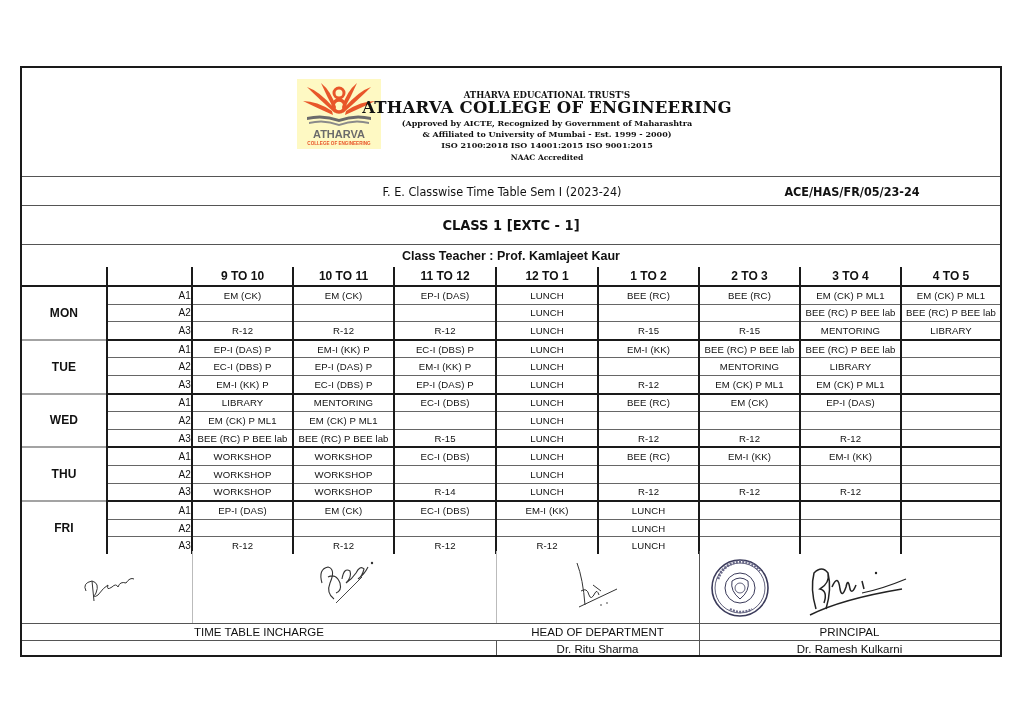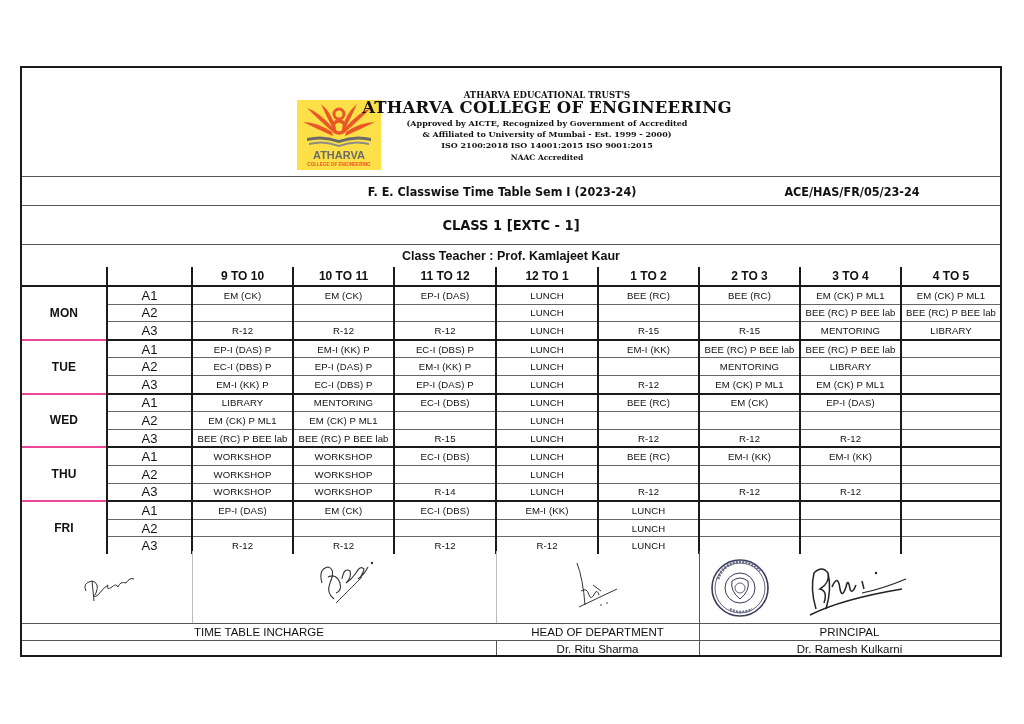--- a/index.html
+++ b/index.html
@@ -9,33 +9,33 @@
   .hline { position:absolute; left:0; right:0; height:0; border-top:1px solid #555; }
   .txt { position:absolute; white-space:nowrap; display:flex; align-items:center; justify-content:center; }
   .c { font-family:"DejaVu Sans Condensed","Liberation Sans Narrow","Liberation Sans", sans-serif; }
   .serif { font-family:"DejaVu Serif","Liberation Serif", serif; }
   table.tt { position:absolute; left:0; top:199px; border-collapse:collapse; table-layout:fixed; width:978px; }
   table.tt td { padding:0; text-align:center; vertical-align:middle; white-space:nowrap; overflow:hidden; }
   .hdr td { height:18px; font-weight:bold; font-size:12px; border-left:2px solid #1a1a1a; border-bottom:2px solid #1a1a1a; }
   .hdr td:first-child { border-left:none; }
   .slot td { height:16.6px; font-size:9.6px; border-left:2px solid #1a1a1a; border-top:1px solid #666; letter-spacing:0.1px; font-family:"Liberation Sans Narrow","Liberation Sans", sans-serif; }
   .slot.first td { border-top:2px solid #1a1a1a; }
-  .slot td.day { font-weight:bold; font-size:12px; border-left:none; border-top:2px solid #ec4899; font-family:"Liberation Sans", sans-serif; }
-  .slot td.batch { font-size:13px; font-family:"Liberation Sans", sans-serif; }
+  .slot td.day { font-weight:bold; font-size:12px; border-left:none; border-top:2px solid #a3a3a3; font-family:"Liberation Sans", sans-serif; }
+  .slot td.batch { font-size:10px; font-family:"Liberation Sans", sans-serif;text-align:right; }
   .vline { position:absolute; width:0; border-left:1px solid #bbb; }
   .vline.dark { border-left:1px solid #555; }
   .sig svg { display:block; }
 </style>
 </head>
 <body>
 
 <div class="sheet">
 
   <div class="abs" style="left:0;top:0;width:978px;height:108px;">
-    <div class="abs" style="left:275px;top:32px;width:84px;height:70px;background:#fde047;">
+    <div class="abs" style="left:275px;top:11px;width:84px;height:70px;background:#fef9c3;">
       <svg width="84" height="70" viewBox="0 0 84 70">
 
         <path d="M38 34 Q22 20 10 8 Q22 12 36 28 Z" fill="#e8562a"></path>
         <path d="M36 36 Q18 28 6 22 Q20 22 35 32 Z" fill="#e8562a"></path>
         <path d="M38 32 Q30 18 24 4 Q34 12 39 28 Z" fill="#e8562a"></path>
 
         <path d="M46 34 Q62 20 74 8 Q62 12 48 28 Z" fill="#e8562a"></path>
         <path d="M48 36 Q66 28 78 22 Q64 22 49 32 Z" fill="#e8562a"></path>
         <path d="M46 32 Q54 18 60 4 Q50 12 45 28 Z" fill="#e8562a"></path>
 
@@ -43,29 +43,29 @@
         <circle cx="42" cy="27" r="6" fill="none" stroke="#e8562a" stroke-width="3.4"></circle>
 
         <path d="M10 38 Q26 34 42 40 Q58 34 74 38 L74 41 Q58 37 42 43 Q26 37 10 41 Z" fill="#6b6b6b"></path>
         <path d="M12 43 Q27 39 42 45 Q57 39 72 43 L72 45 Q57 41 42 47 Q27 41 12 45 Z" fill="#8a8a8a"></path>
         <text x="42" y="59" text-anchor="middle" font-family="Liberation Sans, sans-serif" font-weight="bold" font-size="11" fill="#6b6b6b">ATHARVA</text>
         <text x="42" y="66" text-anchor="middle" font-family="Liberation Sans, sans-serif" font-weight="bold" font-size="4.6" fill="#e8562a">COLLEGE OF ENGINEERING</text>
       </svg>
     </div>
     <div class="txt serif" style="left:360px;top:20px;width:330px;height:14px;font-size:8.5px;font-weight:bold;">ATHARVA EDUCATIONAL TRUST'S</div>
     <div class="txt serif" style="left:360px;top:27px;width:330px;height:24px;font-size:16.5px;font-weight:bold;letter-spacing:0.2px;">ATHARVA COLLEGE OF ENGINEERING</div>
-    <div class="txt serif" style="left:360px;top:49px;width:330px;height:12px;font-size:8px;font-weight:bold;">(Approved by AICTE, Recognized by Government of Accredited</div>
+    <div class="txt serif" style="left:360px;top:49px;width:330px;height:12px;font-size:8px;font-weight:bold;">(Approved by AICTE, Recognized by Government of Maharashtra</div>
     <div class="txt serif" style="left:360px;top:60px;width:330px;height:12px;font-size:8px;font-weight:bold;">&amp; Affiliated to University of Mumbai - Est. 1999 - 2000)</div>
     <div class="txt serif" style="left:360px;top:71px;width:330px;height:12px;font-size:8px;font-weight:bold;">ISO 2100:2018  ISO 14001:2015  ISO 9001:2015</div>
     <div class="txt serif" style="left:360px;top:83px;width:330px;height:12px;font-size:7.5px;font-weight:bold;">NAAC Accredited</div>
   </div>
 
   <div class="hline" style="top:108px;"></div>
 
-  <div class="txt c" style="left:300px;top:110px;width:360px;height:26px;font-size:12.5px;font-weight:bold;">F. E. Classwise Time Table Sem I (2023-24)</div>
+  <div class="txt c" style="left:300px;top:110px;width:360px;height:26px;font-size:12.5px;font-weight:normal;">F. E. Classwise Time Table Sem I (2023-24)</div>
   <div class="txt c" style="left:720px;top:110px;width:220px;height:26px;font-size:12.5px;font-weight:bold;">ACE/HAS/FR/05/23-24</div>
 
   <div class="hline" style="top:137px;"></div>
 
   <div class="txt c" style="left:0;top:138px;width:978px;height:37px;font-size:14.5px;font-weight:bold;">CLASS 1 [EXTC - 1]</div>
 
   <div class="hline" style="top:176px;"></div>
 
   <div class="txt" style="left:0;top:177px;width:978px;height:22px;font-size:12.5px;font-weight:bold;">Class Teacher : Prof. Kamlajeet Kaur</div>
 

